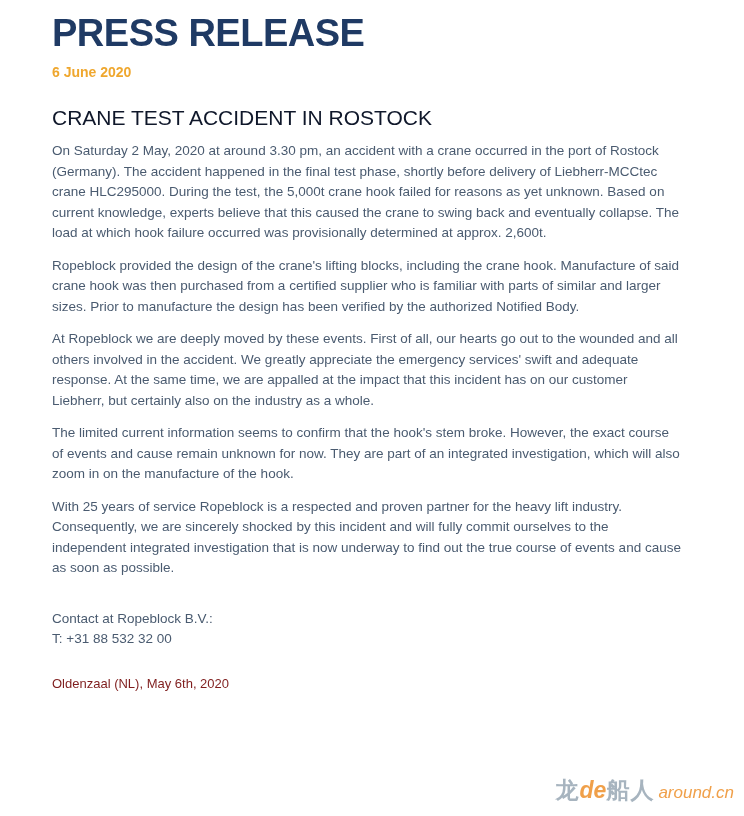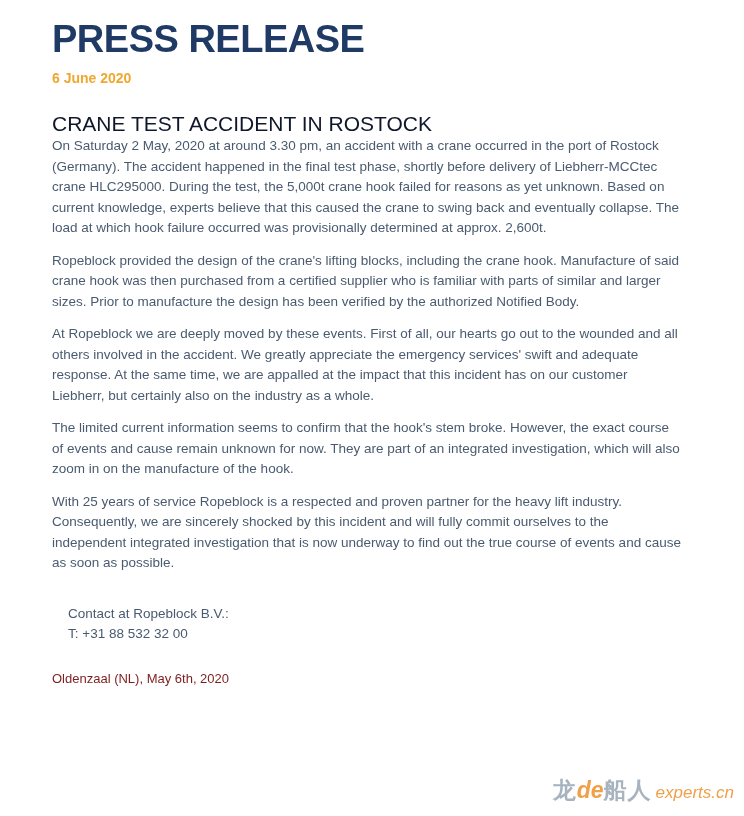--- a/index.html
+++ b/index.html
@@ -7,21 +7,21 @@
     width: 744px;
     height: 816px;
     background: #ffffff;
     font-family: "Liberation Sans", sans-serif;
     overflow: hidden;
   }
   .page {
     position: relative;
     width: 744px;
     height: 816px;
-    padding: 16px 52px 0 52px;
+    padding: 10px 52px 0 52px;
   }
   .doc-title {
     font-size: 38px;
     font-weight: 700;
     letter-spacing: -0.5px;
     color: #1f3a64;
     line-height: 46px;
   }
   .doc-date {
     margin-top: 6px;
@@ -34,33 +34,33 @@
     margin-top: 24px;
     font-size: 21px;
     font-weight: 400;
     color: #0f172a;
     line-height: 24px;
   }
   .body-copy {
     width: 630px;
   }
   .body-copy p {
+    margin-top: 11px;
     margin-bottom: 12px;
     font-size: 13.5px;
     line-height: 20.5px;
     color: #4a5b70;
   }
   .statement p { font-weight: 700; }
   .statement .regular { font-weight: 400; }
   .contact-block {
     margin-top: 30px;
     font-size: 13.5px;
     line-height: 20.5px;
     color: #4a5b70;
-    margin-left: 16px;
   }
   .signoff {
     margin-top: 12px;
     padding-top: 12px;
     font-size: 13px;
     line-height: 20.5px;
     color: #7f1d1d;
   }
   .watermark {
     position: absolute;
@@ -110,16 +110,16 @@
   </div>
 
   <div class="contact-block">
     <div>Contact at Ropeblock B.V.:</div>
     <div>T: +31 88 532 32 00</div>
   </div>
 
   <div class="signoff">Oldenzaal (NL), May 6th, 2020</div>
 
   <div class="watermark">
-    <span class="wm-cjk">龙</span><span class="wm-de">de</span><span class="wm-cjk">船人</span><span class="wm-site">experts.cn</span>
+    <span class="wm-cjk">龙</span><span class="wm-de">de</span><span class="wm-cjk">船人</span><span class="wm-site">around.cn</span>
   </div>
 
 </div>
 
 </body></html>

